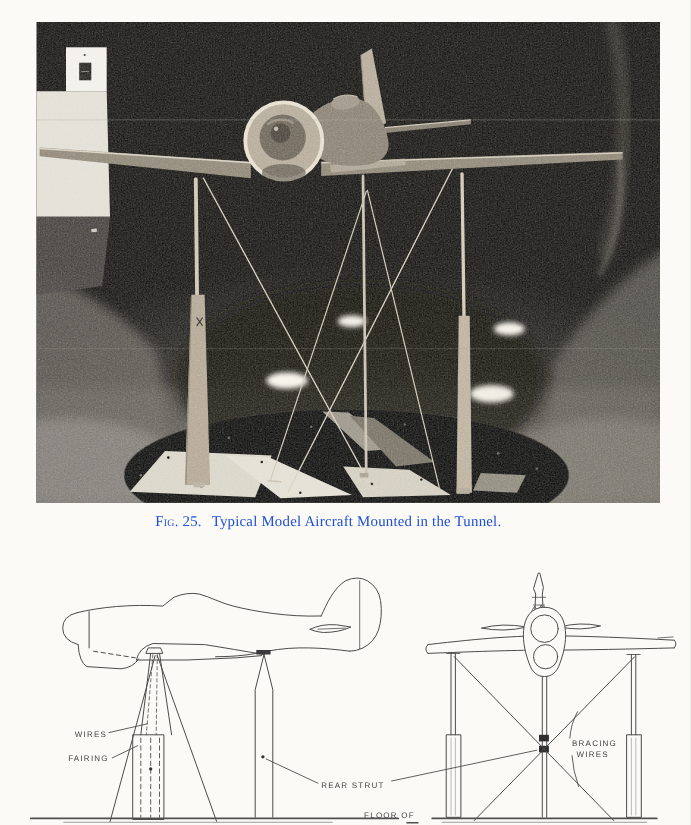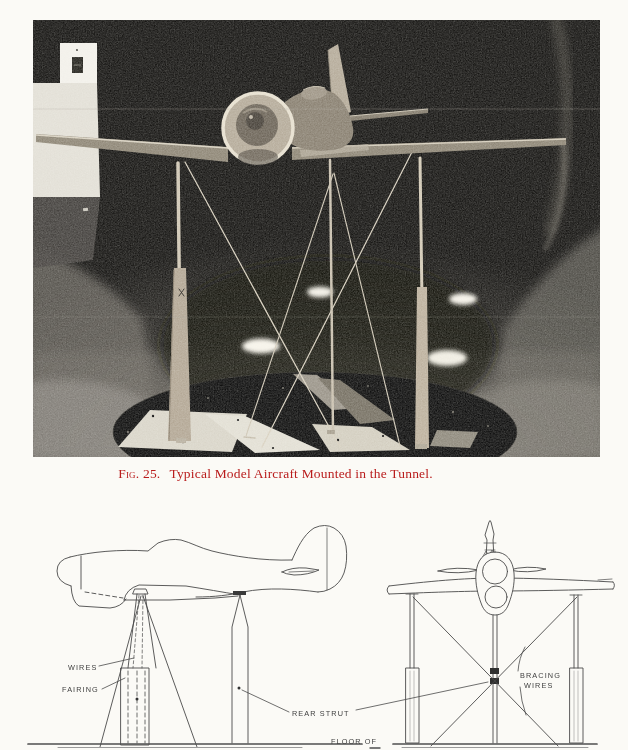--- a/index.html
+++ b/index.html
@@ -1,20 +1,20 @@
 <!DOCTYPE html>
 <html><head>
 <meta charset="utf-8">
 <style>
   html,body{margin:0;padding:0;}
   body{width:628px;height:750px;overflow:hidden;background:#fbfaf6;font-family:"Liberation Serif", serif;}
   #page{position:relative;width:628px;height:750px;background:#fbfaf6;}
   #photo{position:absolute;left:33px;top:20px;width:567px;height:437px;}
   #caption{position:absolute;left:0;top:466px;width:551px;text-align:center;
-           font-size:13.5px;color:#b91c1c;letter-spacing:.2px;}
+           font-size:13.5px;color:#1d4ed8;letter-spacing:.2px;padding-left:23px;}
   #caption .figlab{font-variant:small-caps;margin-right:9px;}
   #drawing{position:absolute;left:0;top:505px;width:628px;height:245px;}
   .dr-label{font-family:"Liberation Sans", sans-serif;font-size:7.3px;letter-spacing:1.1px;fill:#414141;}
 </style>
 </head>
 <body>
 
 <div id="page">
 
   <svg id="photo" viewBox="0 0 567 437" aria-hidden="true">

